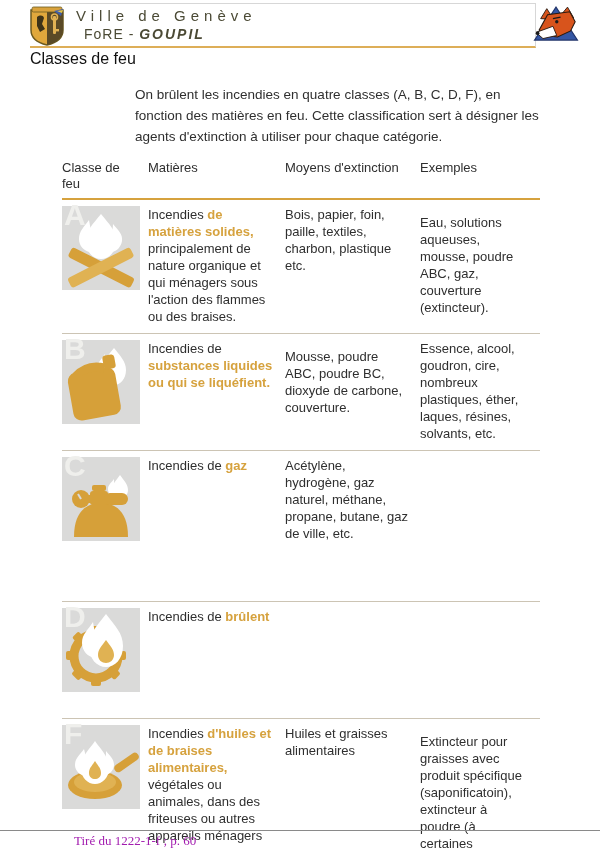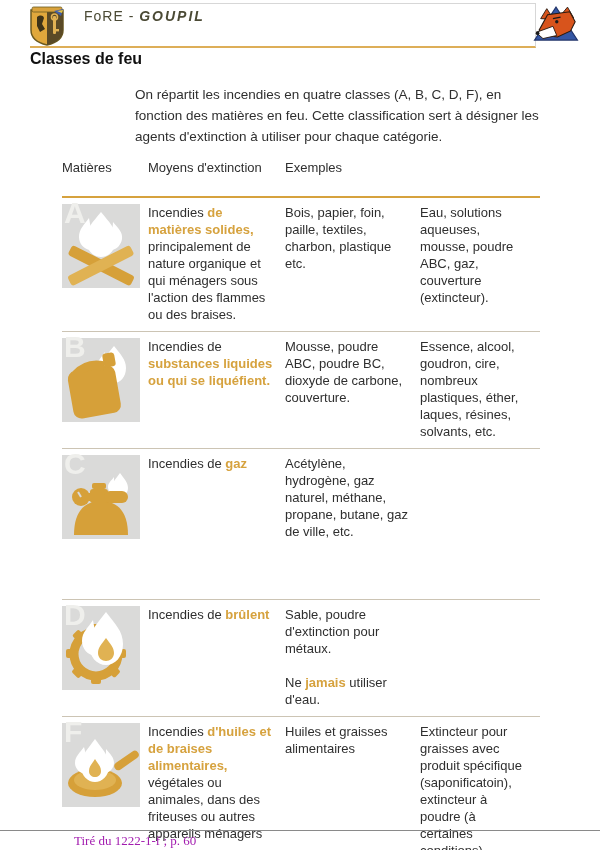--- a/index.html
+++ b/index.html
@@ -11,33 +11,33 @@
         border-top:1px solid #d7d7d7;border-right:1px solid #d7d7d7;
         border-bottom:2px solid #ddae58;}
   .crest{position:absolute;left:0px;top:1px;width:34px;height:41px;}
   .brandtext{position:absolute;left:46px;top:3px;color:#4b4a35;}
   .org{font-size:15px;letter-spacing:5px;line-height:18px;}
   .dept{font-size:14px;letter-spacing:1px;line-height:18px;margin-left:8px;}
   .dept b{font-style:italic;letter-spacing:2px;}
   .fox{position:absolute;left:533px;top:2px;width:46px;height:44px;}
 
   
-  .title{position:absolute;left:30px;top:50px;font-size:16px;font-weight:700;color:#101010;}
+  .title{position:absolute;left:30px;top:50px;font-size:16px;font-weight:400;color:#101010;}
   .intro{position:absolute;left:135px;top:84px;width:408px;font-size:13.5px;line-height:21px;}
 
   
   .tbl{position:absolute;left:62px;top:160px;width:478px;}
   .t-head{display:grid;grid-template-columns:86px 137px 135px 120px;
           border-bottom:2px solid #d6a23e;padding-bottom:6px;min-height:30px;}
   .th{font-size:13px;line-height:16px;padding-right:10px;}
   .t-row{display:grid;grid-template-columns:86px 137px 135px 120px;
          border-bottom:1px solid #ccc4b4;padding:6px 0 8px 0;}
   .cell{font-size:13px;line-height:17px;padding-right:12px;}
   .hl{color:#d6a23e;font-weight:700;}
-  .moyens .para{margin:0 0 17px 0;}
+  .moyens .para{margin:8px 0 17px 0;}
   .moyens .para:last-child{margin-bottom:0;}
   .r-a{min-height:119px;} .r-b{min-height:90px;} .r-c{min-height:136px;}
   .r-d{min-height:102px;} .r-f{min-height:152px;}
 
   .icon-box{position:relative;width:78px;height:84px;background:#dadad9;}
   .cls-letter{position:absolute;left:2px;top:-6px;font-size:30px;font-weight:700;
               color:#efefec;line-height:1;}
   .icon-box svg{position:absolute;left:0;top:0;}
 
   
@@ -56,39 +56,41 @@
       <path d="M17,5 h16 v20 c0,8 -7,13 -16,15 Z" fill="#5a4a26"></path>
       <path d="M7,12 c3,-2 6,-2 7,1 l-2,6 l3,5 l-5,3 l-3,-6 Z" fill="#3d3318"></path>
       <rect x="23" y="11" width="3" height="18" rx="1" fill="#e0b254"></rect>
       <circle cx="24.5" cy="12" r="3" fill="none" stroke="#e0b254" stroke-width="1.6"></circle>
       <rect x="26" y="24" width="3" height="2.4" fill="#e0b254"></rect>
       <rect x="2" y="2" width="30" height="5" rx="1.5" fill="#d9a23c" stroke="#6b5a20" stroke-width="0.8"></rect>
       <polygon points="24,6 33,4 31,11" fill="#3f5fae"></polygon>
       <polygon points="27,6 33,5 32,8" fill="#e6c43f"></polygon>
     </svg>
     <div class="brandtext">
+      <div class="org">Ville de Genève</div>
       <div class="dept"><span>FoRE - </span><b>GOUPIL</b></div>
     </div>
   </div>
   <svg class="fox" viewBox="0 0 60 46">
     <polygon points="30,1 58,44 2,44" fill="#3456a4" stroke="#22356b" stroke-width="1.5"></polygon>
     <polygon points="18,3 27,17 10,16" fill="#d8541c" stroke="#2a1a10" stroke-width="1.2"></polygon>
     <polygon points="45,1 53,15 35,13" fill="#d8541c" stroke="#2a1a10" stroke-width="1.2"></polygon>
     <path d="M8,31 L19,11 L48,7 L55,20 L49,32 L32,40 L16,38 Z" fill="#d8541c" stroke="#2a1a10" stroke-width="1.4"></path>
     <polygon points="4,34 26,26 31,38 13,42" fill="#ffffff" stroke="#2a1a10" stroke-width="1.2"></polygon>
     <circle cx="6" cy="35" r="2.4" fill="#1a1a1a"></circle>
     <circle cx="31" cy="20" r="2.2" fill="#1a1a1a"></circle>
     <path d="M26,16 l10,-2" stroke="#1a1a1a" stroke-width="1.6" fill="none"></path>
   </svg>
 
   <div class="title">Classes de feu</div>
-  <div class="intro">On répartit les incendies en quatre classes (A, B, C, D, F), en fonction des matières en feu. Cette classification sert à désigner les agents d'extinction à utiliser pour chaque catégorie.</div>
+  <div class="intro">On brûlent les incendies en quatre classes (A, B, C, D, F), en fonction des matières en feu. Cette classification sert à désigner les agents d'extinction à utiliser pour chaque catégorie.</div>
 
   <div class="tbl">
     <div class="t-head">
+      <div class="th">Classe de feu</div>
       <div class="th">Matières</div>
       <div class="th">Moyens d'extinction</div>
       <div class="th">Exemples</div>
     </div>
 
     <div class="t-row r-a">
       <div class="cell">
         <div class="icon-box">
           <svg width="78" height="84" viewBox="0 0 78 84">
             <g fill="#d6a039">
@@ -186,24 +188,20 @@
             <g fill="#ffffff">
               <path d="M44 6 C35 18 27 25 27 38 C27 51 35 59 44 59 C53 59 61 51 61 38 C61 25 53 18 44 6 Z"></path>
               <path d="M31 14 C26 22 20 26 20 35 C20 43 26 49 33 50 C30 44 31 38 35 32 C33 26 32 20 31 14 Z"></path>
             </g>
             <path d="M44 32 C40 38 36 41 36 47 C36 52 40 55 44 55 C48 55 52 52 52 47 C52 41 48 38 44 32 Z" fill="#e0b253"></path>
           </svg>
           <span class="cls-letter">D</span>
         </div>
       </div>
       <div class="cell matieres"><span>Incendies de </span><span class="hl">brûlent</span></div>
-      <div class="cell moyens">
-          <div class="para"><span>Sable, poudre d'extinction pour métaux.</span></div>
-          <div class="para"><span>Ne </span><span class="hl">jamais</span><span> utiliser d'eau.</span></div>
-        </div>
     </div>
 
     <div class="t-row r-f">
       <div class="cell">
         <div class="icon-box">
           <svg width="78" height="84" viewBox="0 0 78 84">
             <g transform="rotate(-35 58 42)">
                 <rect x="52" y="38" width="28" height="8" rx="4" fill="#d6a039"></rect>
               </g>
             <ellipse cx="33" cy="60" rx="27" ry="14" fill="#d6a039"></ellipse>

